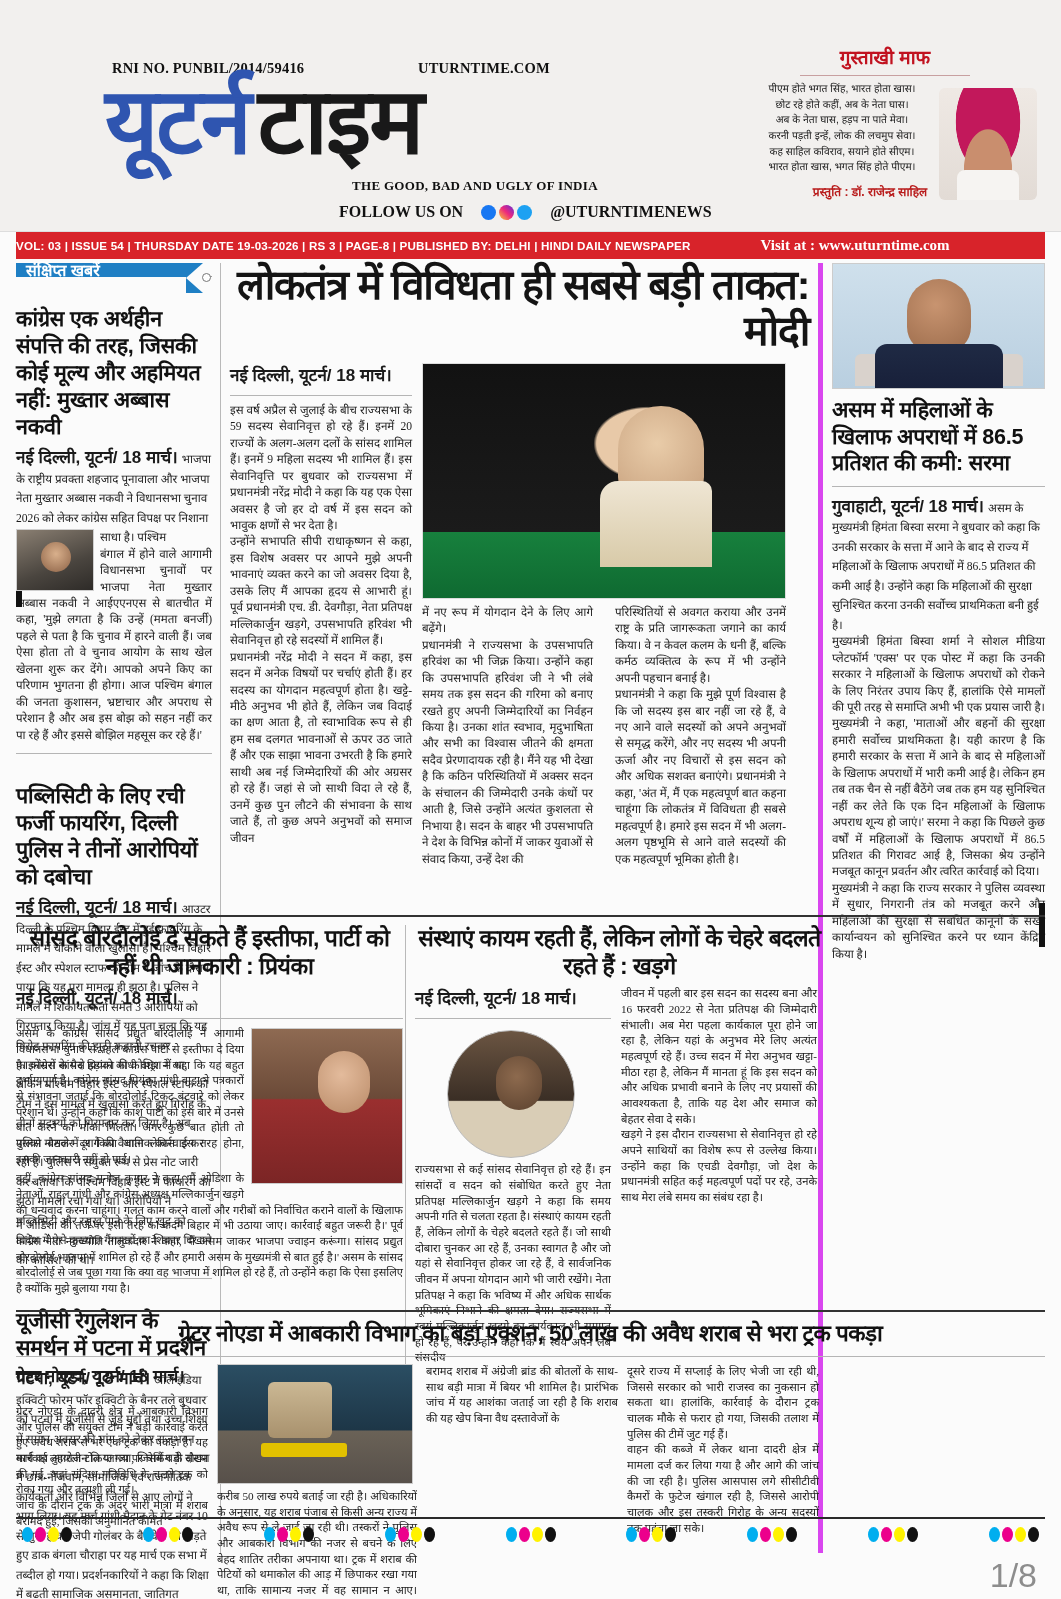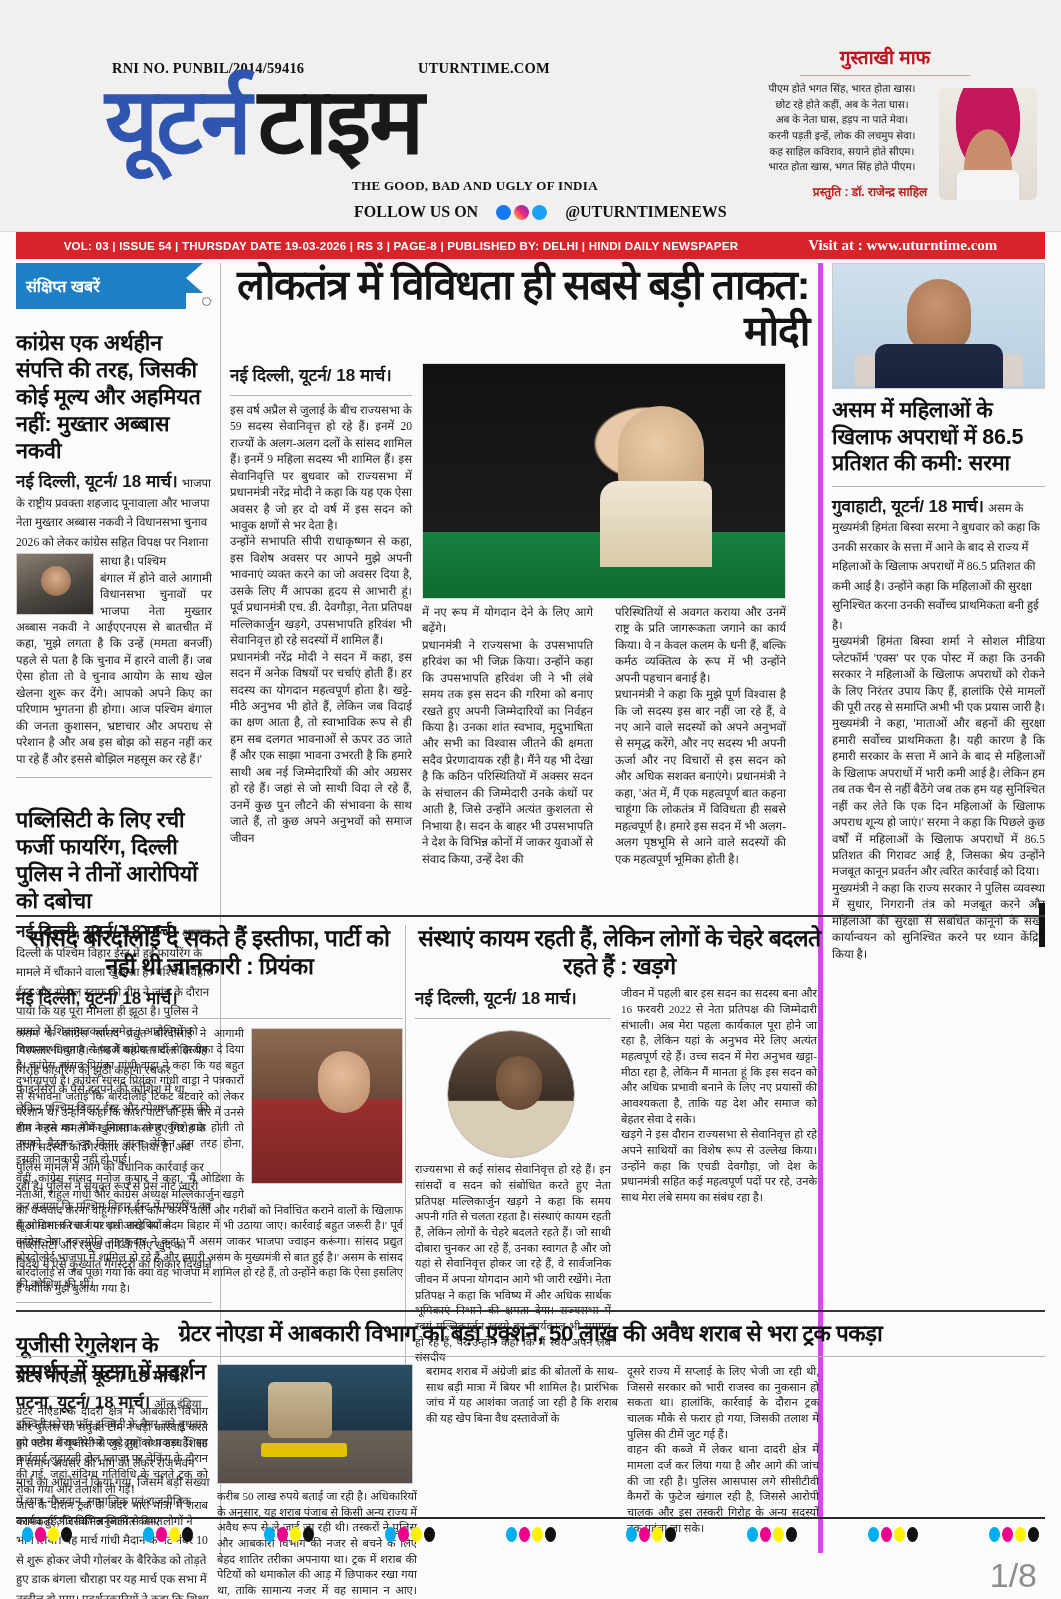--- a/index.html
+++ b/index.html
@@ -49,21 +49,21 @@
     font-weight: bold; font-size: 92px; line-height: .95;
     color: #191919; letter-spacing: -2px; margin-left: 8px;
   }
   .tagline {
     position: absolute; left: 352px; top: 178px;
     font-family: "Liberation Serif", serif;
     font-weight: bold; font-size: 13px; color: #111;
     letter-spacing: .3px;
   }
   .follow {
-    position: absolute; left: 354px; top: 203px;
+    position: absolute; left: 339px; top: 203px;
     display: flex; align-items: center; gap: 18px;
     font-family: "Liberation Serif", serif;
     font-weight: bold; font-size: 16px; color: #111;
   }
   .soc { display: flex; gap: 3px; }
   .soc i {
     display: inline-block; width: 15px; height: 15px;
     border-radius: 50%;
   }
   .soc .fb { background: #1877f2; }
@@ -108,21 +108,21 @@
   }
   .gust-photo::after {
     content: ""; position: absolute; left: 18px; bottom: 0;
     width: 62px; height: 30px; background: #f6f4f2; border-radius: 8px 8px 0 0;
   }
 
   
   .redbar {
     height: 27px; margin: 0 16px;
     background: #d8232a;
-    display: flex; align-items: center; justify-content: center;
+    display: flex; align-items: center; justify-content: flex-start;
     gap: 26px;
     color: #fff;
   }
   .redbar .rb-main {
     font-family: "Liberation Sans", sans-serif;
     font-weight: bold; font-size: 11.6px; letter-spacing: .2px;
   }
   .redbar .rb-visit {
     font-family: Liberation Serif, serif;
     font-weight: bold; font-size: 15px; margin-left: 44px;
@@ -135,24 +135,24 @@
     height: 1290px;
     display: flex;
   }
   .col-left { width: 205px; padding-right: 8px; border-right: 1px solid #b9b9b9; }
   .col-center { width: 597px; padding: 0 9px; }
   .col-right { width: 227px; padding-left: 9px; border-left: 5px solid #d946ef; }
 
   
   .brief-tab {
     position: relative;
-    height: 46px; width: 170px;
+    height: 14px; width: 170px;
     background: #1f7fc4;
     display: flex; align-items: center; padding-left: 10px;
-    margin-bottom: 7px;
+    margin-bottom: 15px;
   }
   .brief-tab::after {
     content: ""; position: absolute; right: -17px; top: 0;
     border-top: 15px solid #1f7fc4;
     border-bottom: 15px solid #1f7fc4;
     border-right: 17px solid transparent;
   }
   .brief-tab span {
     font-family: "Liberation Sans", sans-serif;
     font-weight: bold; font-size: 16px; color: #fff;

